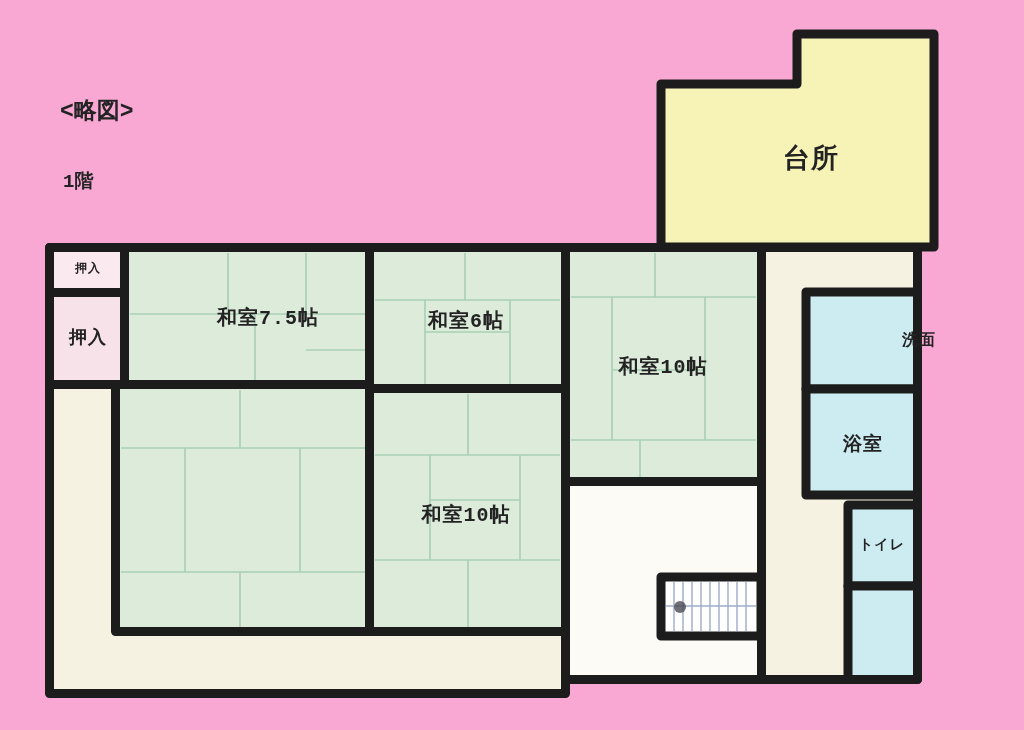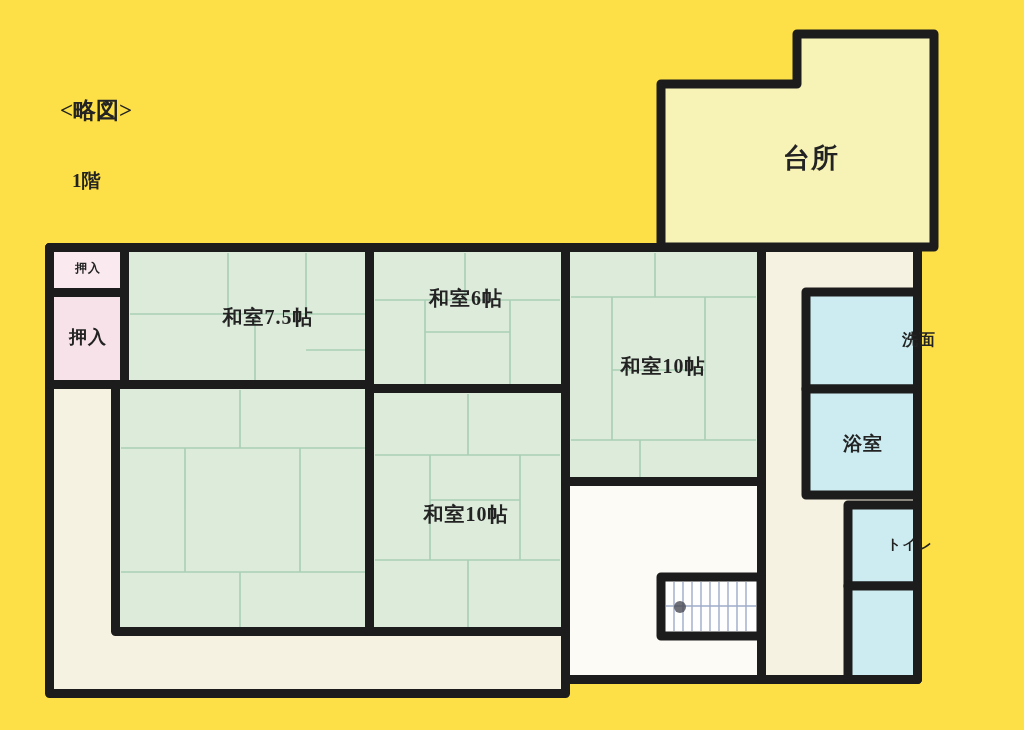--- a/index.html
+++ b/index.html
@@ -1,17 +1,17 @@
 <!DOCTYPE html>
 <html><head>
 <meta charset="utf-8">
 <style>
   html,body{margin:0;padding:0;background:#ffffff;}
-  #plan{position:relative;width:1024px;height:730px;background:#fde047;overflow:hidden;
-        font-family:Liberation Serif, serif;}
+  #plan{position:relative;width:1024px;height:730px;background:#f9a8d4;overflow:hidden;
+        font-family:Liberation Mono, monospace;}
   #plan svg{position:absolute;left:0;top:0;}
   .room-label{position:absolute;transform:translate(-50%,-50%);font-weight:bold;
               color:#232323;white-space:nowrap;letter-spacing:1px;}
   .hdr{position:absolute;font-weight:bold;color:#232323;white-space:nowrap;}
 </style>
 </head>
 <body>
 
 <div id="plan">
 
@@ -53,26 +53,26 @@
     </g>
 
     <g stroke="#8d9cc0" stroke-width="1.4" fill="none" opacity="0.85">
       <path d="M674,582 V631 M683,582 V631 M692,582 V631 M701,582 V631 M710,582 V631
                M719,582 V631 M728,582 V631 M737,582 V631 M746,582 V631 M666,606 H756"></path>
     </g>
     <circle cx="680" cy="607" r="6" fill="#4a4a55" opacity="0.8"></circle>
   </svg>
 
   <div class="hdr" style="left:60px;top:95px;font-size:23px;">&lt;略図&gt;</div>
-  <div class="hdr" style="left:72px;top:168px;font-size:19px;">1階</div>
+  <div class="hdr" style="left:63px;top:168px;font-size:19px;">1階</div>
 
   <div class="room-label" style="left:811px;top:158px;font-size:27px;">台所</div>
   <div class="room-label" style="left:88px;top:268px;font-size:12px;">押入</div>
   <div class="room-label" style="left:88px;top:337px;font-size:18px;">押入</div>
   <div class="room-label" style="left:248px;top:317px;font-size:20px;margin-left:20px;">和室7.5帖</div>
-  <div class="room-label" style="left:466px;top:298px;font-size:20px;">和室6帖</div>
+  <div class="room-label" style="left:466px;top:320px;font-size:20px;">和室6帖</div>
   <div class="room-label" style="left:663px;top:366px;font-size:20px;">和室10帖</div>
   <div class="room-label" style="left:466px;top:514px;font-size:20px;">和室10帖</div>
   <div class="room-label" style="left:903px;top:340px;font-size:16px;margin-left:16px;">洗面</div>
   <div class="room-label" style="left:863px;top:444px;font-size:19px;">浴室</div>
-  <div class="room-label" style="left:882px;top:545px;font-size:14px;margin-left:28px;">トイレ</div>
+  <div class="room-label" style="left:882px;top:545px;font-size:14px;">トイレ</div>
 
 </div>
 
 </body></html>

